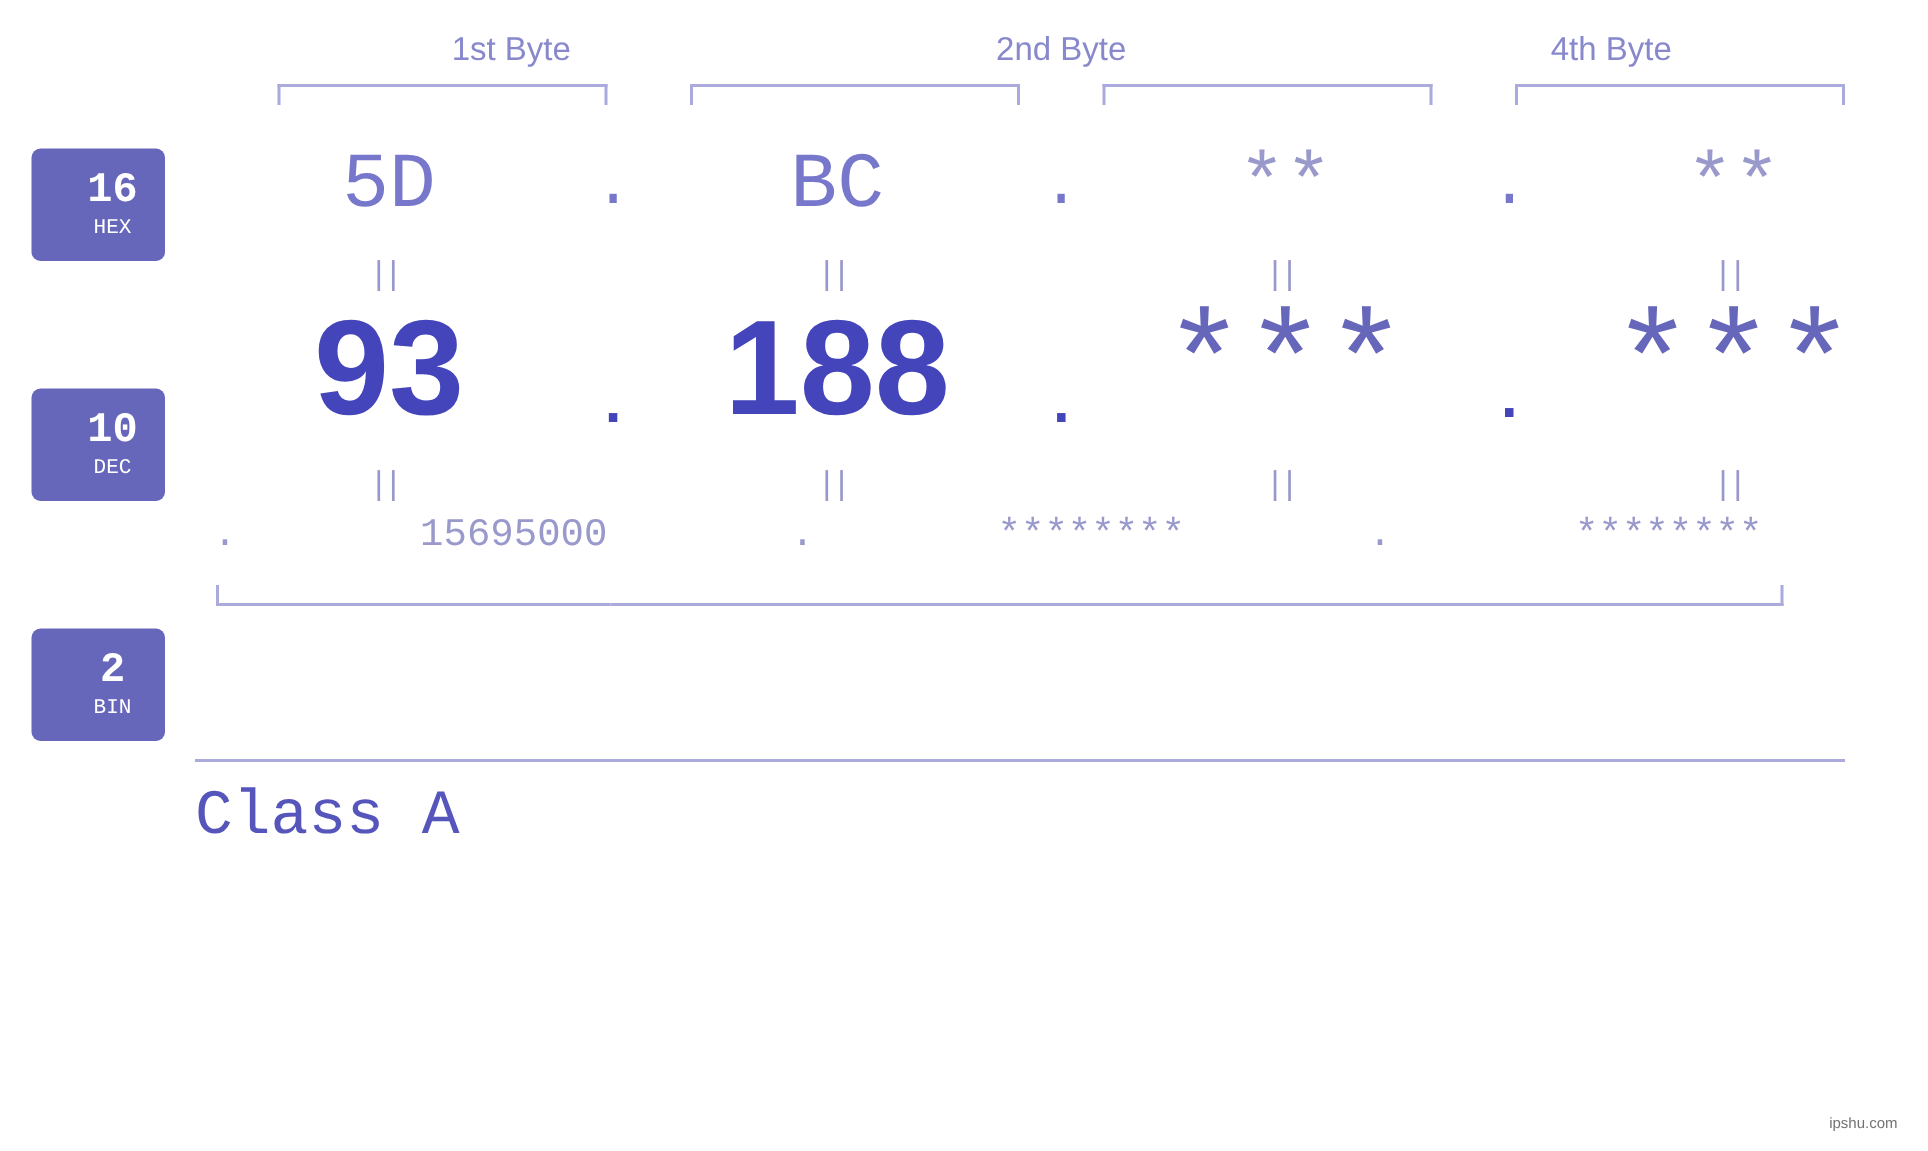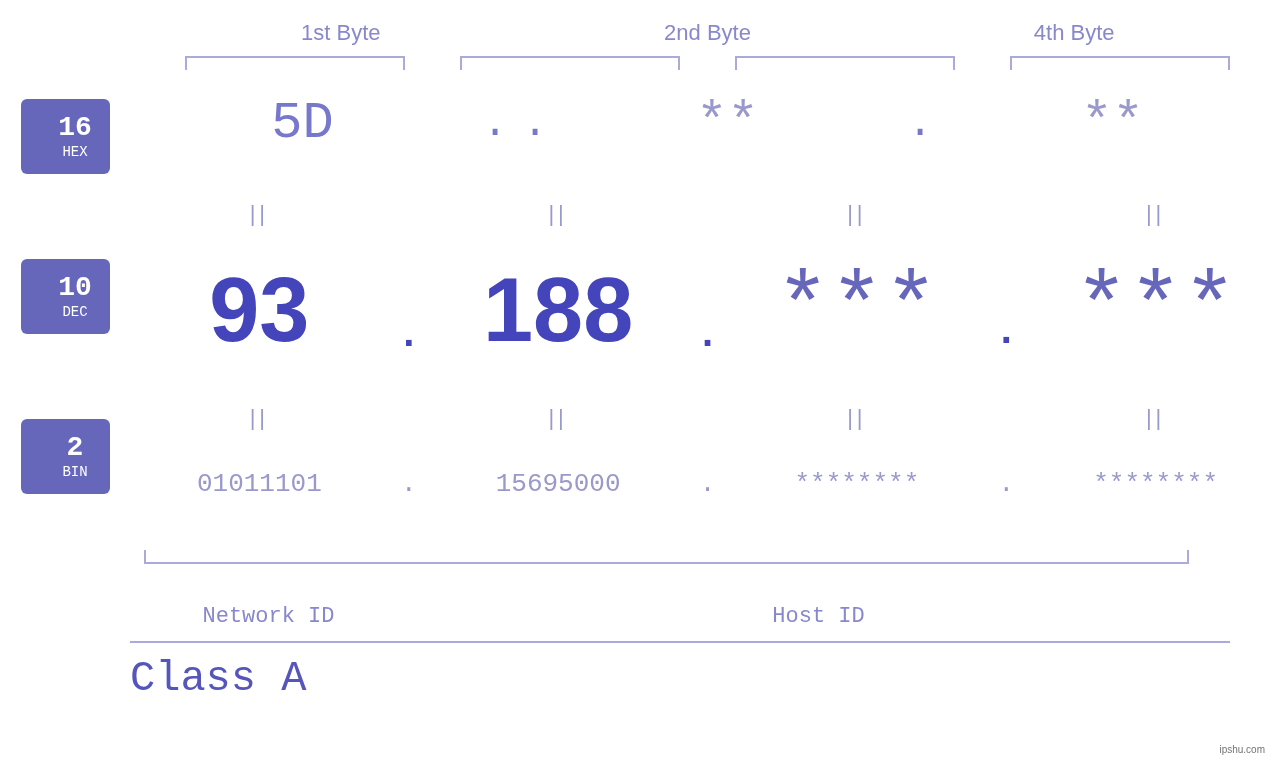--- a/index.html
+++ b/index.html
@@ -120,21 +120,20 @@
     .base-label {
       font-size: 14px;
       font-weight: normal;
     }
 
     
     .data-grid {
       flex: 1;
       display: flex;
       flex-direction: column;
-      gap: 32px;
     }
 
     
     .data-row {
       display: flex;
       align-items: center;
       width: 100%;
       position: relative;
     }
 
@@ -354,20 +353,23 @@
       </div>
     </div>
 
     <div class="data-grid">
 
       <div class="data-row hex-row">
         <div class="byte-cell">
           <span class="hex-val">5D</span>
         </div>
         <div class="dot-cell" style="color:#7777cc;font-size:42px;">.</div>
+        <div class="byte-cell">
+          <span class="hex-val">BC</span>
+        </div>
         <div class="dot-cell" style="color:#7777cc;font-size:42px;">.</div>
         <div class="byte-cell">
           <span class="asterisk-hex">**</span>
         </div>
         <div class="dot-cell" style="color:#7777cc;font-size:42px;">.</div>
         <div class="byte-cell">
           <span class="asterisk-hex">**</span>
         </div>
       </div>
 
@@ -409,23 +411,20 @@
         <div class="equals-cell">||</div>
         <div style="width:40px;"></div>
         <div class="equals-cell">||</div>
         <div style="width:40px;"></div>
         <div class="equals-cell">||</div>
         <div style="width:40px;"></div>
         <div class="equals-cell">||</div>
       </div>
 
       <div class="data-row bin-row">
-        <div class="byte-cell">
-          <span class="bin-val">01011101</span>
-        </div>
         <div class="dot-cell" style="color:#9999cc;font-size:26px;">.</div>
         <div class="byte-cell">
           <span class="bin-val">15695000</span>
         </div>
         <div class="dot-cell" style="color:#9999cc;font-size:26px;">.</div>
         <div class="byte-cell">
           <span class="asterisk-bin">********</span>
         </div>
         <div class="dot-cell" style="color:#9999cc;font-size:26px;">.</div>
         <div class="byte-cell">
@@ -433,24 +432,20 @@
         </div>
       </div>
 
       <div class="bottom-bracket-area" style="margin-left:0;">
         <div class="network-bracket"></div>
         <div class="host-bracket">
           <div class="right-close"></div>
         </div>
       </div>
 
-      <div class="id-labels" style="margin-left:0;">
-        <div class="network-id-label">Network ID</div>
-        <div class="host-id-label">Host ID</div>
-      </div>
 
     </div>
   </div>
 
   <div style="width:1100px;height:2px;background:#aaaadd;margin-top:12px;margin-left:130px;align-self:flex-start;"></div>
 
   <div style="width:1100px;margin-left:130px;text-align:left;color:#5555bb;font-size:42px;font-family:'Courier New',Courier,monospace;margin-top:12px;align-self:flex-start;">Class A</div>
 
   <div class="watermark">ipshu.com</div>
 

